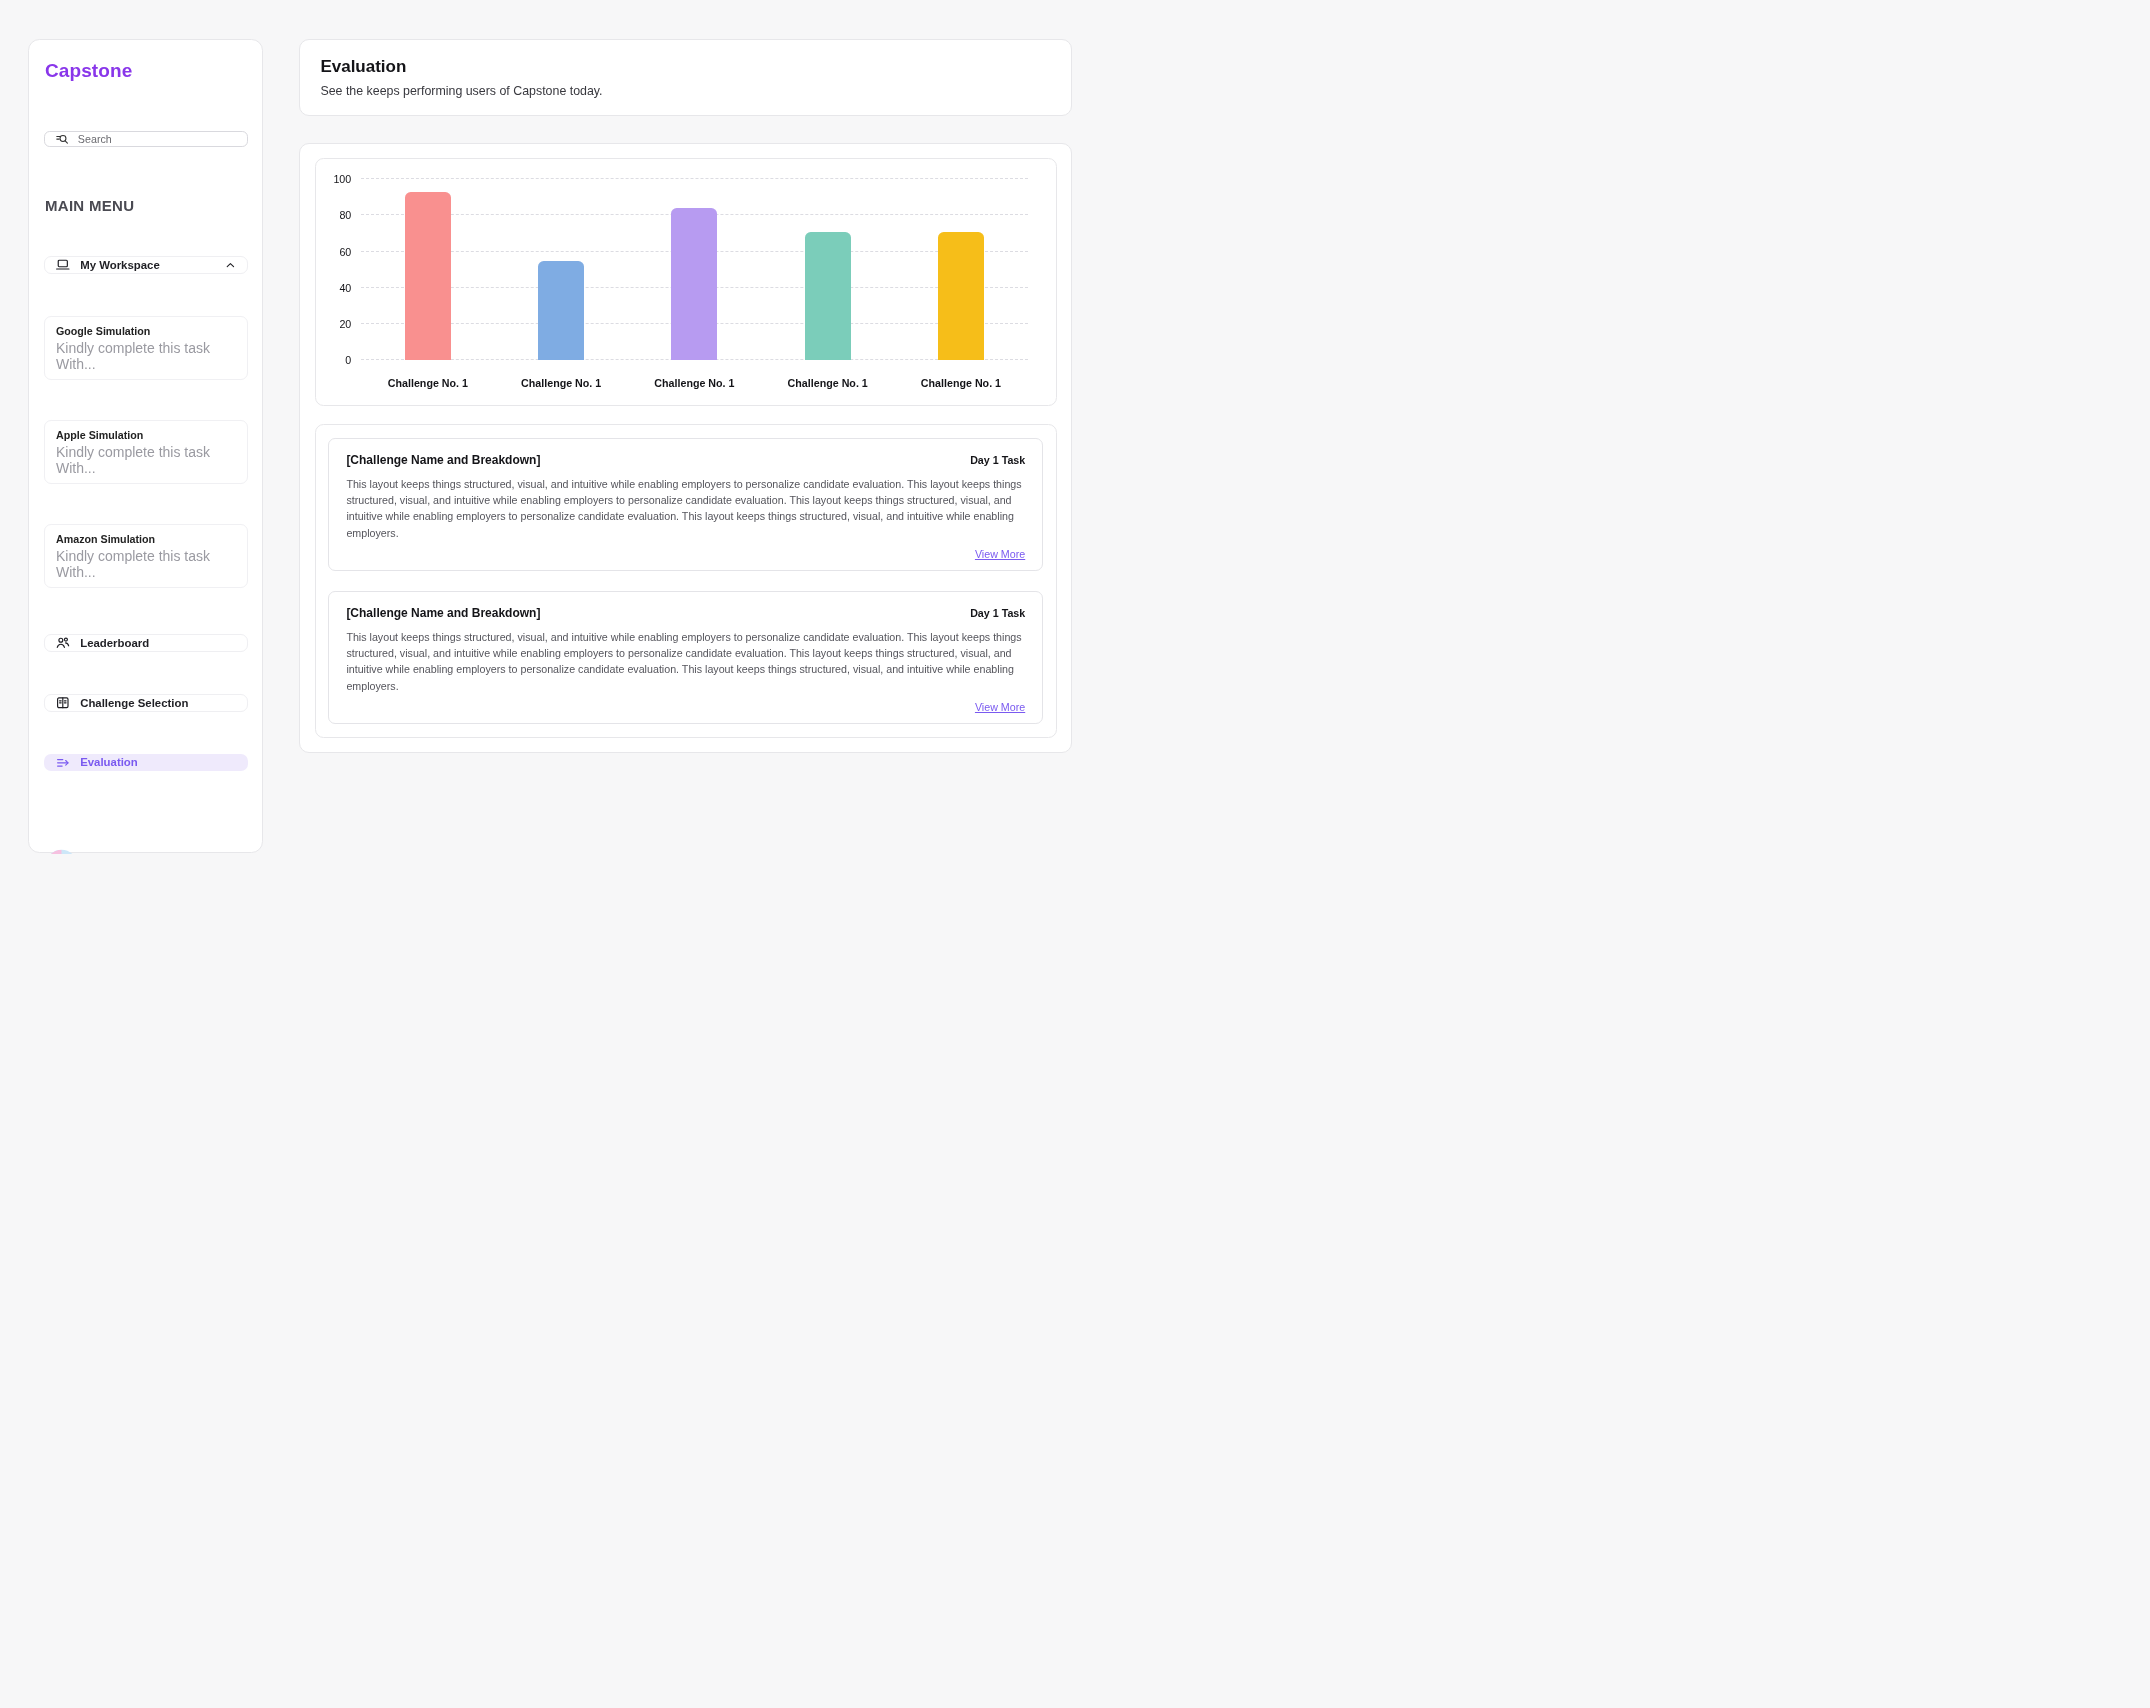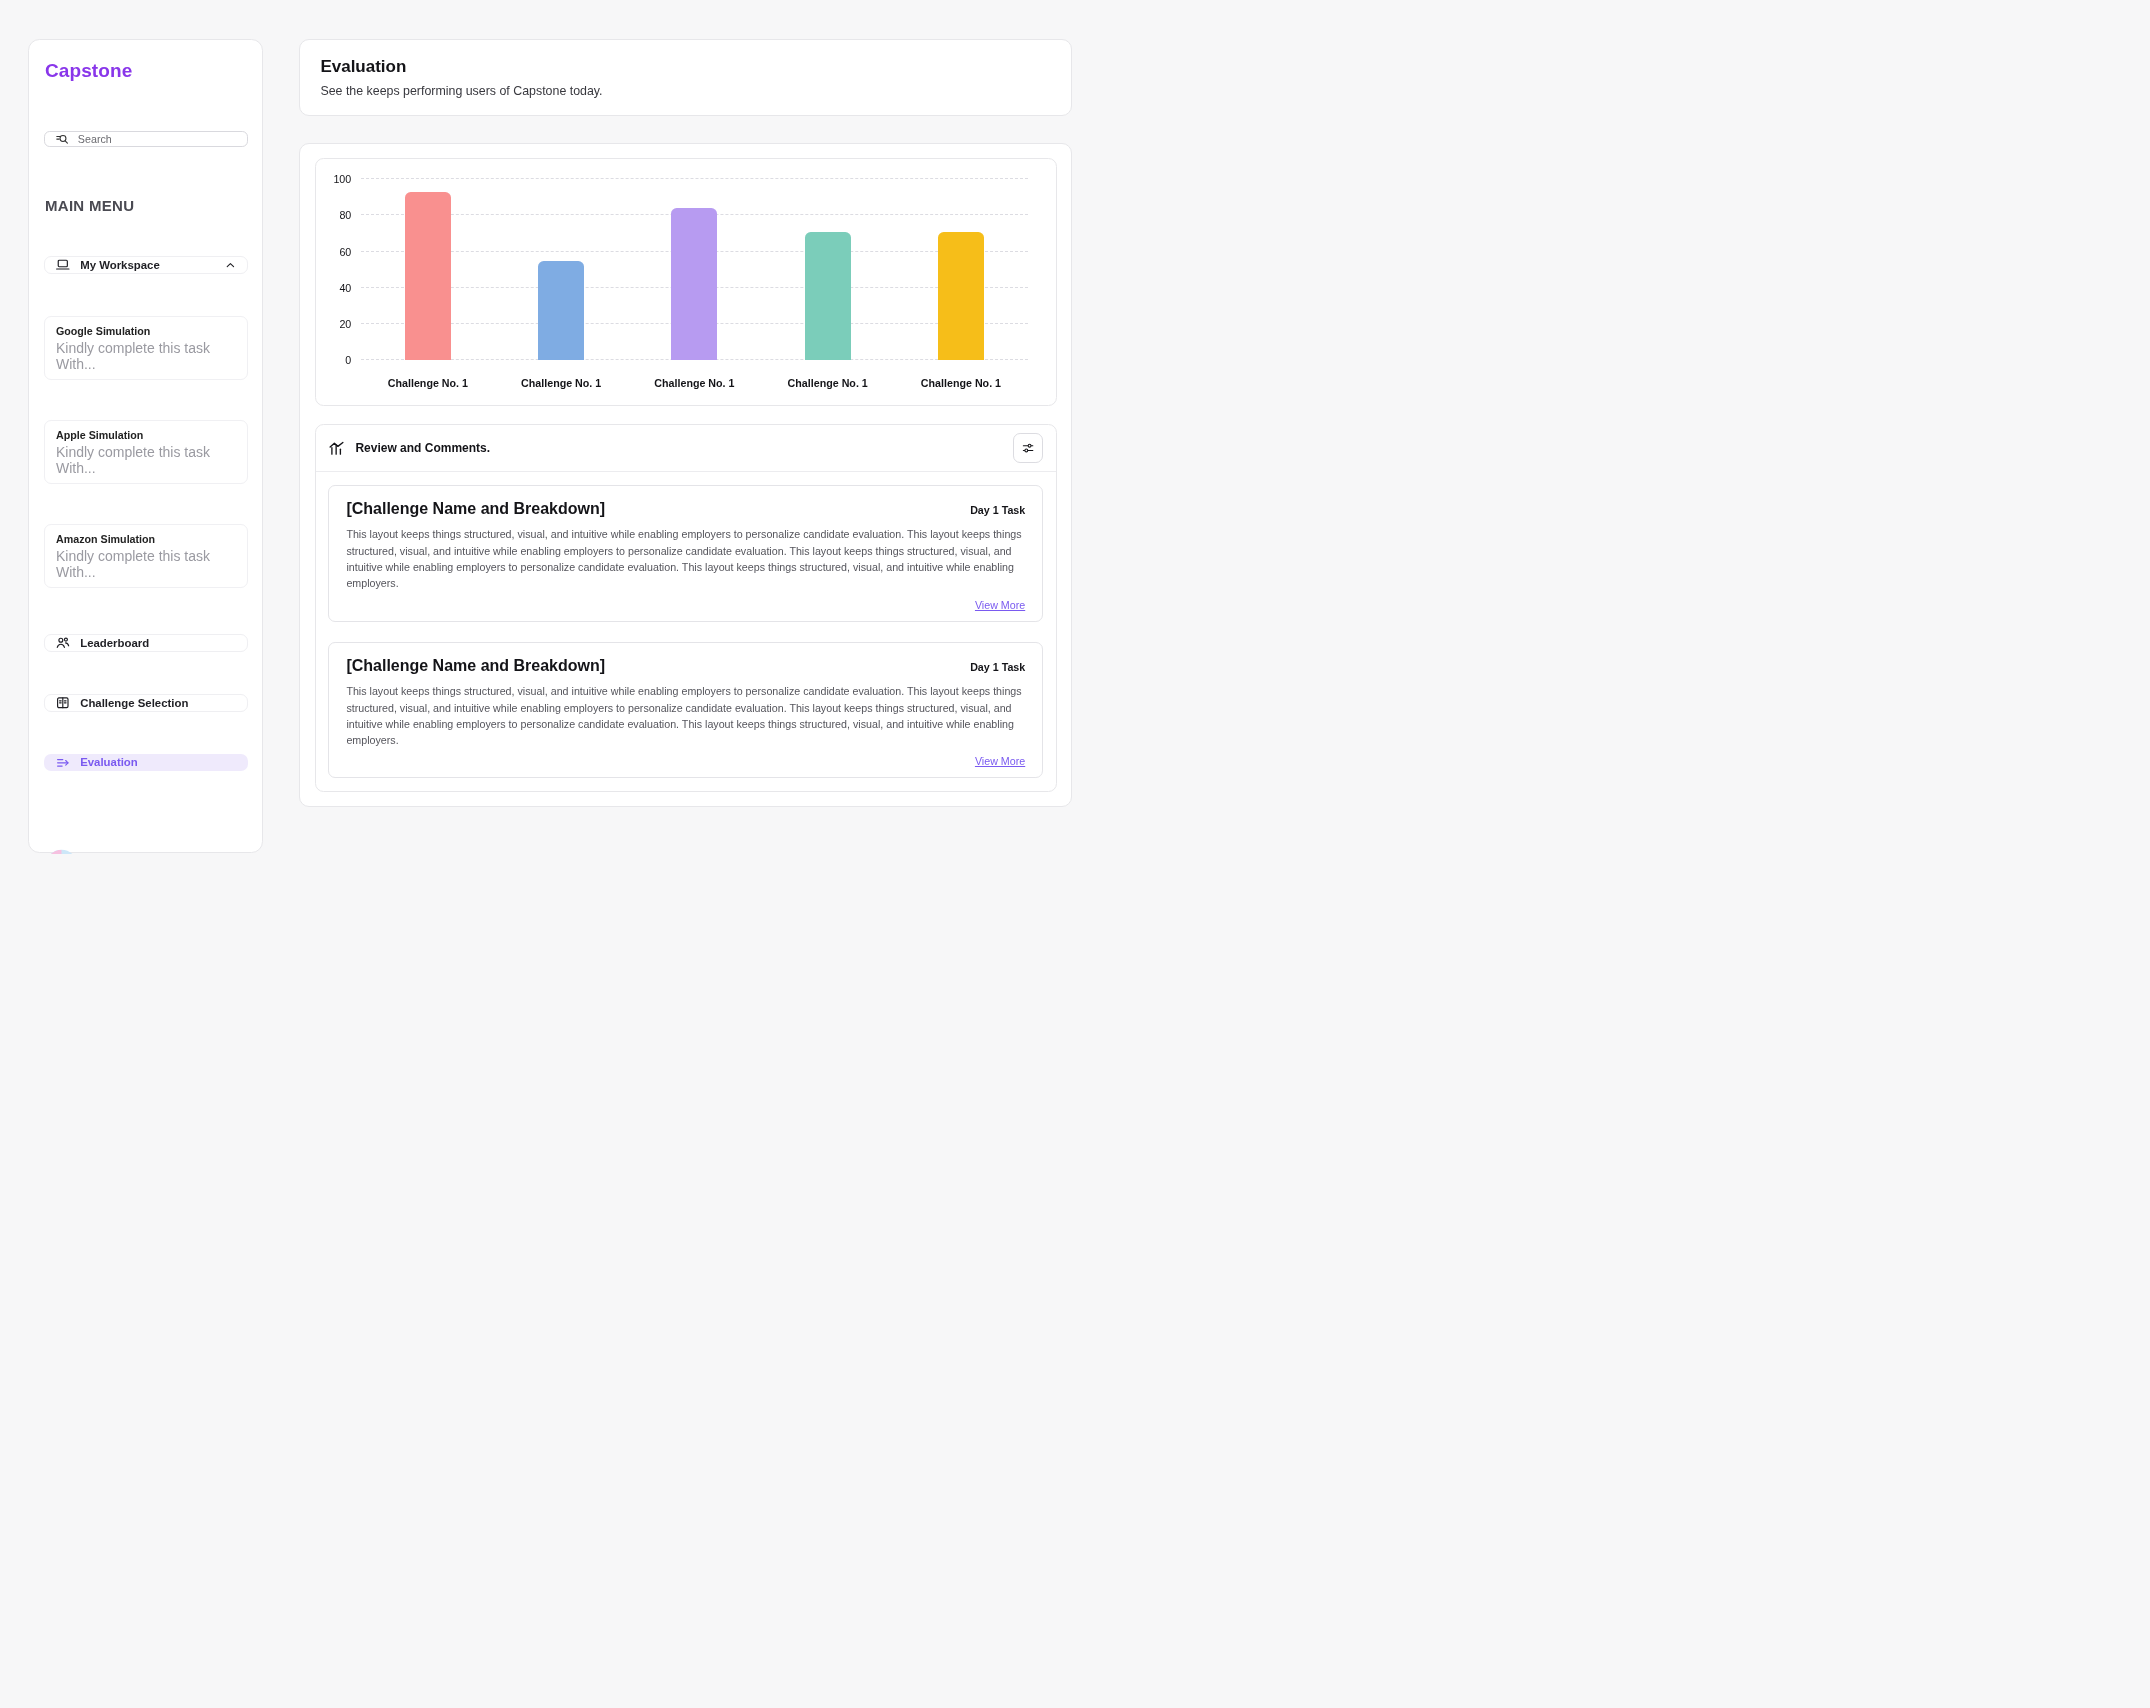--- a/index.html
+++ b/index.html
@@ -97,21 +97,21 @@
   .cols { position: absolute; left: 0; right: 0; top: 0; bottom: 0; display: flex; }
   .col { flex: 1; display: flex; align-items: flex-end; justify-content: center; }
   .bar { width: 46px; border-radius: 5.7px 5.7px 0 0; }
   .x-labels { margin-top: 17px; display: flex; }
   .x-label { flex: 1; text-align: center; font-size: 10.7px; font-weight: 700; color: #141418; }
 
   
   .review-list { padding: 12.8px; display: flex; flex-direction: column; gap: 20px; }
   .review-card { border: 0.7px solid #e4e4e8; border-radius: 7.1px; padding: 14.2px 17px 10px; }
   .review-head { display: flex; justify-content: space-between; align-items: baseline; margin-bottom: 8.5px; }
-  .review-title { font-size: 16px; font-weight: 700; color: #141418; }
+  .review-title { font-size: 12px; font-weight: 700; color: #141418; }
   .review-badge { font-size: 10.7px; font-weight: 700; color: #141418; }
   .review-body { font-size: 10.7px; line-height: 1.52; color: #55555c; }
   .view-more-row { text-align: right; margin-top: 7.1px; }
   .view-more { color: var(--accent, #7a66dc); font-size: 10.7px; text-decoration: underline; cursor: pointer; font-weight: 500; }
 </style>
 </head>
 <body>
 
 <div class="app">
 
@@ -268,37 +268,20 @@
                 <div class="x-label">Challenge No. 1</div>
                 <div class="x-label">Challenge No. 1</div>
                 <div class="x-label">Challenge No. 1</div>
                 <div class="x-label">Challenge No. 1</div>
               </div>
           </div>
         </div>
       </div>
 
       <div class="panel">
-        <div class="panel-header">
-          <svg width="17" height="17" viewBox="0 0 24 24" fill="none" stroke="#141418" stroke-width="1.9" stroke-linecap="round" stroke-linejoin="round">
-            <line x1="5.5" y1="20" x2="5.5" y2="11"></line>
-              <line x1="11.5" y1="20" x2="11.5" y2="7"></line>
-              <line x1="17.5" y1="20" x2="17.5" y2="13"></line>
-            <polyline points="3 10 9 4.5 14 9 21 3.5"></polyline>
-          </svg>
-          <span class="panel-title">Review and Comments.</span>
-          <button class="slider-btn">
-            <svg width="14.2" height="14.2" viewBox="0 0 24 24" fill="none" stroke="#141418" stroke-width="1.8" stroke-linecap="round">
-              <line x1="4" y1="8" x2="20" y2="8"></line>
-                <circle cx="14.5" cy="8" r="2.4" fill="#fff"></circle>
-              <line x1="4" y1="16" x2="20" y2="16"></line>
-                <circle cx="9" cy="16" r="2.4" fill="#fff"></circle>
-            </svg>
-          </button>
-        </div>
 
         <div class="review-list">
           <div class="review-card">
             <div class="review-head">
               <span class="review-title">[Challenge Name and Breakdown]</span>
               <span class="review-badge">Day 1 Task</span>
             </div>
             <div class="review-body">This layout keeps things structured, visual, and intuitive while enabling employers to personalize candidate evaluation. This layout keeps things structured, visual, and intuitive while enabling employers to personalize candidate evaluation. This layout keeps things structured, visual, and intuitive while enabling employers to personalize candidate evaluation. This layout keeps things structured, visual, and intuitive while enabling employers.</div>
             <div class="view-more-row">
               <a class="view-more">View More</a>

